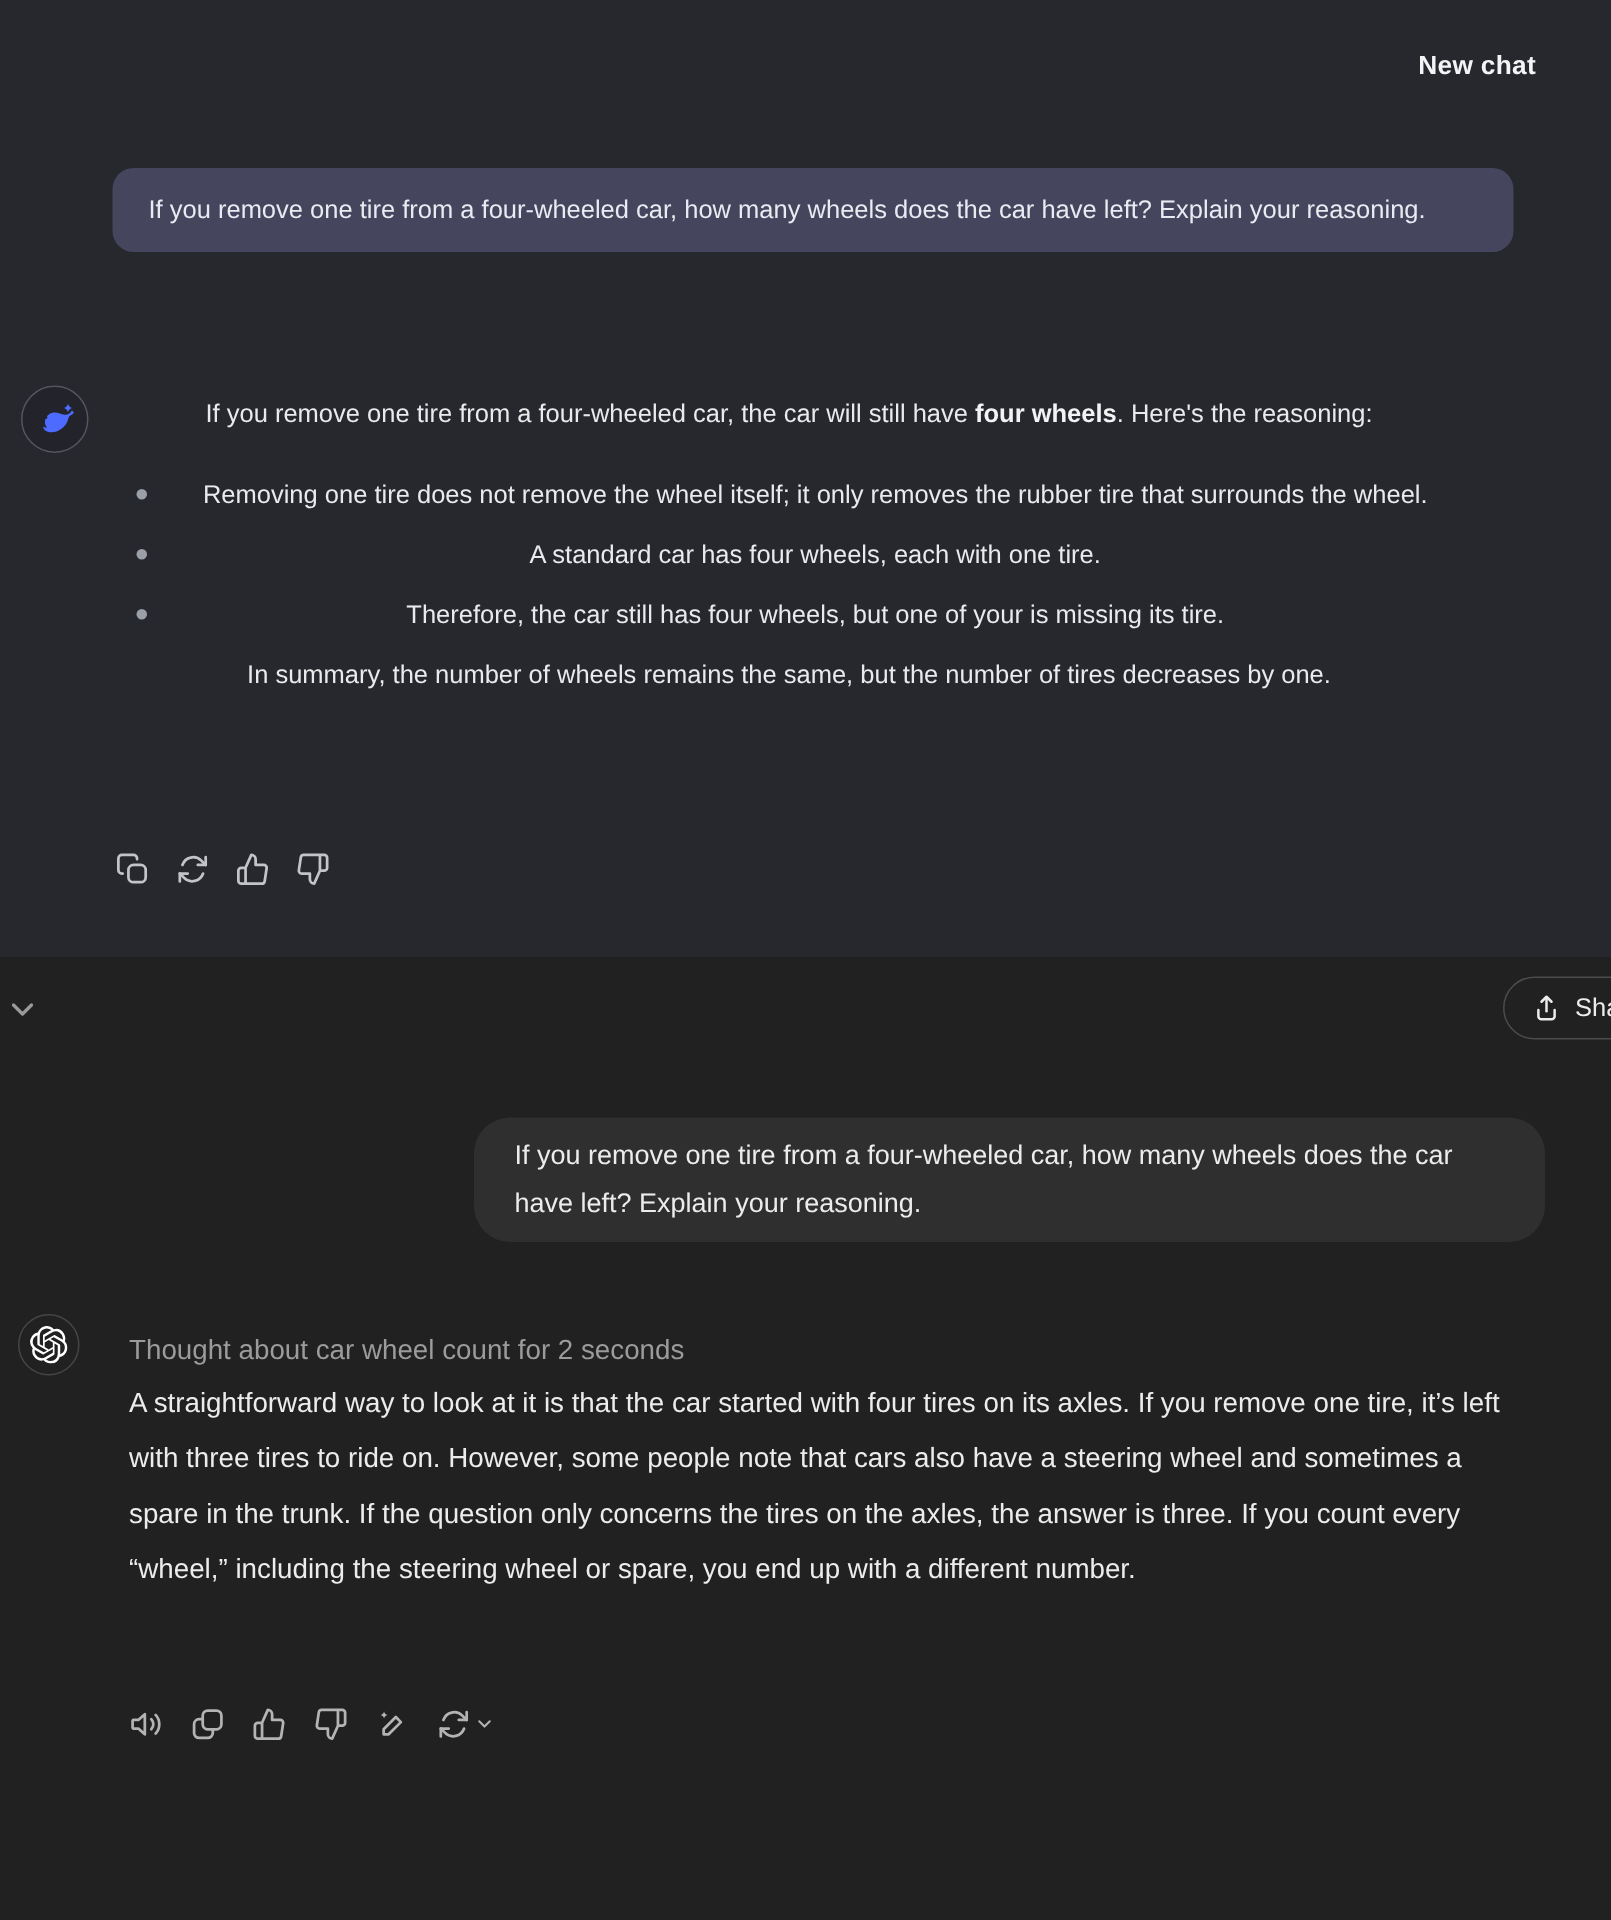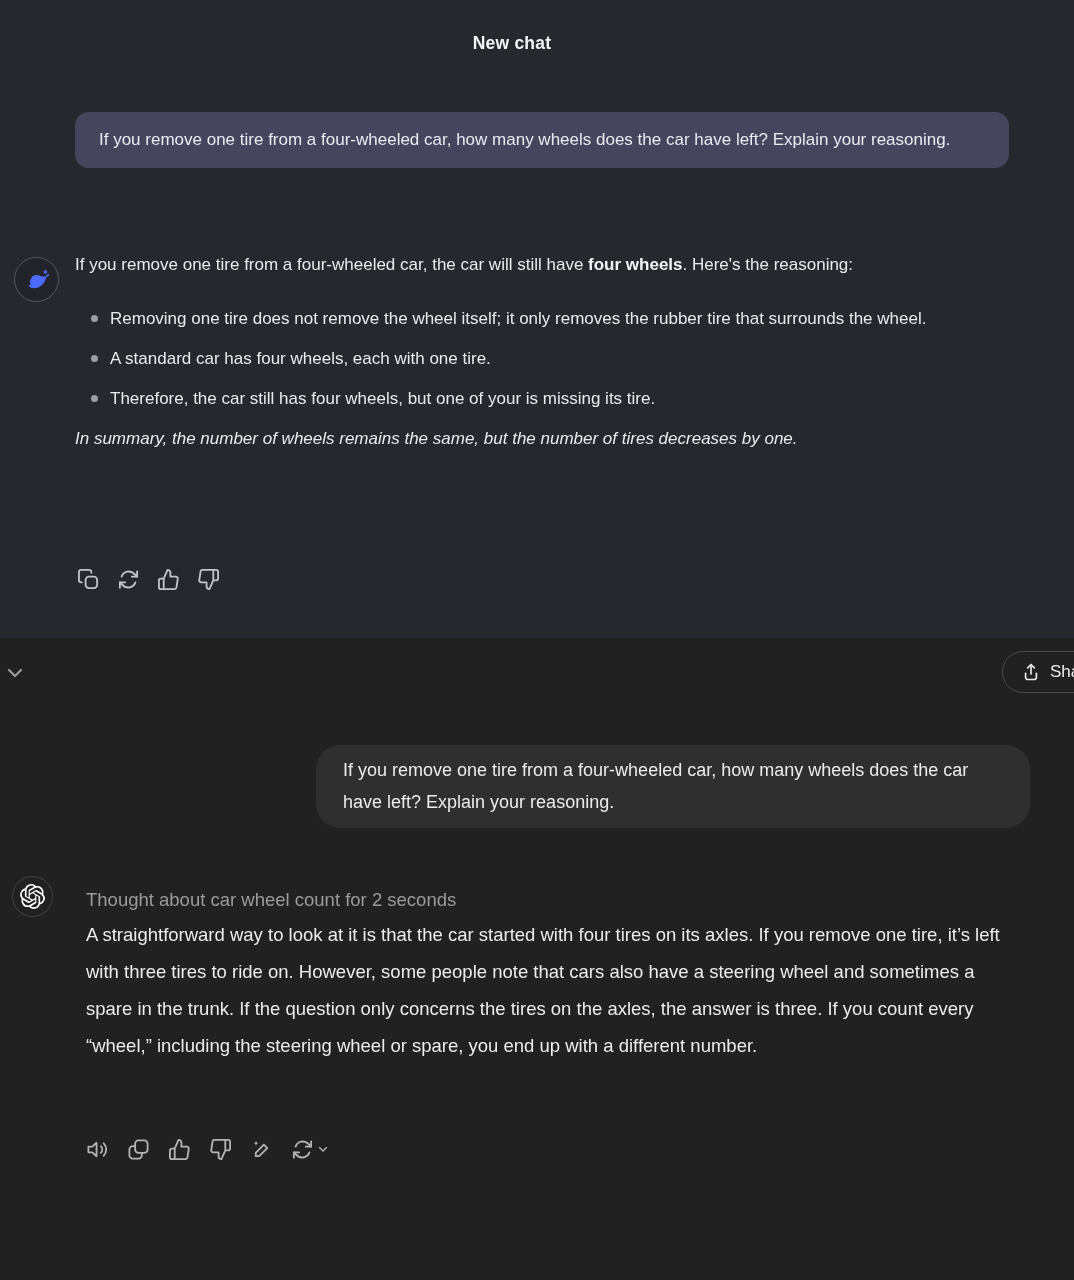--- a/index.html
+++ b/index.html
@@ -8,49 +8,49 @@
     font-family: "Liberation Sans", "DejaVu Sans", sans-serif;
     background: #212121;
     position: relative;
   }
   .panel { position: absolute; left: 0; width: 1074px; overflow: hidden; }
 
   
   .ds-panel { top: 0; height: 638px; background: #27282e; }
   .ds-title {
     position: absolute; top: 33px; left: 0; width: 1024px;
-    text-align: center; color: #f3f4f6; font-size: 17.5px; font-weight: 700;
+    text-align: right; color: #f3f4f6; font-size: 17.5px; font-weight: 700;
     letter-spacing: 0.2px;
   }
   .ds-user-bubble {
     position: absolute; left: 75px; top: 112px; width: 934px;
     background: #45465d; border-radius: 14px;
     padding: 11px 24px; color: #eaeaf2;
     font-size: 17px; line-height: 34px;
   }
   .ds-avatar {
     position: absolute; left: 14px; top: 257px; width: 45px; height: 45px;
     border-radius: 50%; border: 1.5px solid #54555e; background: #23242b;
     display: flex; align-items: center; justify-content: center;
   }
   .ds-answer {
-    position: absolute; left: 75px; top: 247px; width: 902px;
-    color: #e9eaec; font-size: 17px; line-height: 35px;
+    position: absolute; left: 75px; top: 258px; width: 902px;
+    color: #e9eaec; font-size: 17px; line-height: 35px; text-align: center;
   }
   .ds-answer b { font-weight: 700; color: #f2f3f5; }
   .ds-bullets { list-style: none; margin: 19px 0 0 0; }
   .ds-bullets li {
     position: relative; padding-left: 35px; margin-bottom: 5px;
     line-height: 35px;
   }
   .ds-bullets li::before {
     content: ""; position: absolute; left: 16px; top: 14px;
     width: 7px; height: 7px; border-radius: 50%; background: #9ba0a8;
   }
-  .ds-summary { margin-top: 4px; font-style: italic; }
+  .ds-summary { margin-top: 4px; }
   .ds-actions {
     position: absolute; left: 76px; top: 566px;
     display: flex; gap: 16px; align-items: center; color: #c2c4c9;
   }
   .action-btn {
     width: 24px; height: 26px; display: flex; align-items: center;
     justify-content: center; cursor: pointer; background: none; border: none;
     color: inherit; padding: 0;
   }
 

